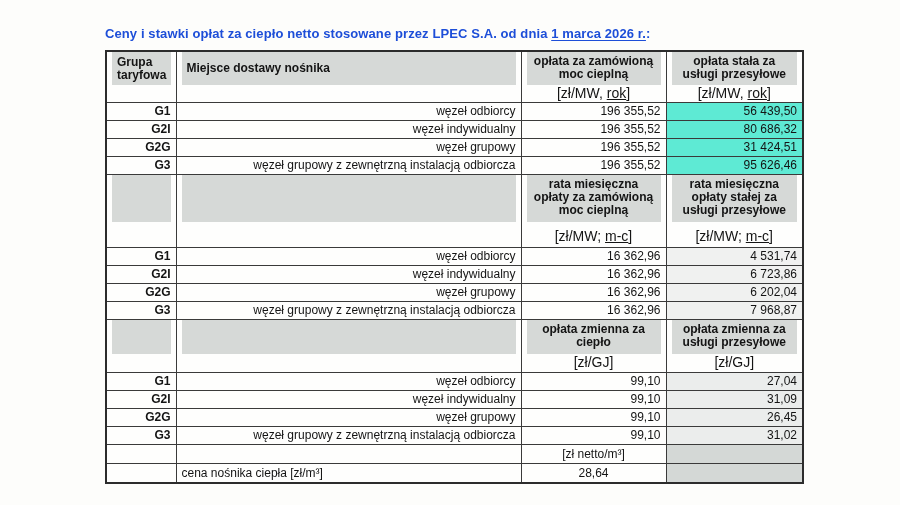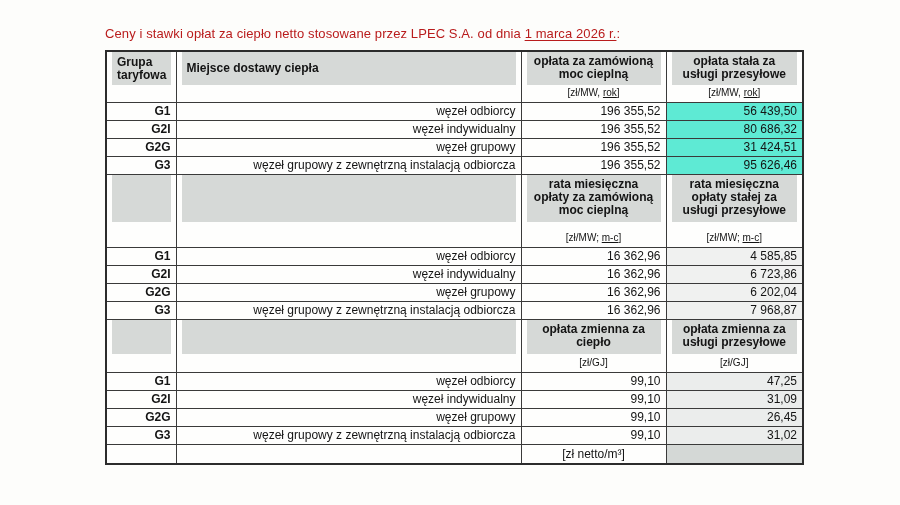--- a/index.html
+++ b/index.html
@@ -12,22 +12,22 @@
   .page {
     position: relative;
     width: 900px; height: 505px;
     background: #fdfdfb;
     overflow: hidden;
   }
   .doc-title {
     position: absolute;
     left: 105px; top: 26px;
     font-size: 13px;
-    font-weight: 400;
-    color: #b91c1c;
+    font-weight: 700;
+    color: #1d4ed8;
     letter-spacing: 0.1px;
     white-space: nowrap;
   }
   .doc-title .u { text-decoration: underline; text-underline-offset: 2px; }
 
   table.tariff {
     position: absolute;
     left: 105px; top: 50px;
     width: 697px;
     border-collapse: collapse;
@@ -67,21 +67,21 @@
     box-sizing: border-box;
   }
   tr.r-ha .band { min-height: 33px; }
   tr.r-hb .band { min-height: 47px; }
   tr.r-hc .band { min-height: 34px; }
   .band.center { text-align: center; }
   .band.left { text-align: left; padding-left: 5px; }
   .band.vmid { display: flex; align-items: center; }
   .unit {
     text-align: center;
-    font-size: 10px;
+    font-size: 14px;
     font-weight: 400;
     padding: 1px 2px 3px;
   }
   .unit .uu { text-decoration: underline; text-underline-offset: 1px; }
 
   
   td.sh-a { background: #5eead4; }
   td.sh-b { background: #f0f1f0; }
   td.sh-c { background: #ebedec; }
   td.sh-d { background: #d4d8d6; }
@@ -107,21 +107,21 @@
 
       <tr class="r-ha">
         <td class="hdr">
           <div class="hcell">
               <div class="band left vmid">Grupa taryfowa</div>
               <div class="unit"></div>
             </div>
         </td>
         <td class="hdr">
           <div class="hcell">
-              <div class="band left vmid">Miejsce dostawy ciepła</div>
+              <div class="band left vmid">Miejsce dostawy nośnika</div>
               <div class="unit"></div>
             </div>
         </td>
         <td class="hdr">
           <div class="hcell">
             <div class="band center">
               <div>opłata za zamówioną</div>
               <div>moc cieplną</div>
             </div>
             <div class="unit"><span>[zł/MW, </span><span class="uu">rok</span><span>]</span></div>
@@ -195,21 +195,21 @@
             </div>
             <div class="unit"><span>[zł/MW; </span><span class="uu">m-c</span><span>]</span></div>
           </div>
         </td>
       </tr>
 
       <tr class="r-data">
         <td class="c-g">G1</td>
         <td class="c-p">węzeł odbiorcy</td>
         <td class="c-v1">16 362,96</td>
-        <td class="c-v2 sh-b">4 585,85</td>
+        <td class="c-v2 sh-b">4 531,74</td>
       </tr>
       <tr class="r-data">
         <td class="c-g">G2I</td>
         <td class="c-p">węzeł indywidualny</td>
         <td class="c-v1">16 362,96</td>
         <td class="c-v2 sh-b">6 723,86</td>
       </tr>
       <tr class="r-data">
         <td class="c-g">G2G</td>
         <td class="c-p">węzeł grupowy</td>
@@ -253,21 +253,21 @@
             </div>
             <div class="unit"><span>[zł/GJ]</span><span class="uu"></span><span></span></div>
           </div>
         </td>
       </tr>
 
       <tr class="r-data">
         <td class="c-g">G1</td>
         <td class="c-p">węzeł odbiorcy</td>
         <td class="c-v1">99,10</td>
-        <td class="c-v2 sh-c">47,25</td>
+        <td class="c-v2 sh-c">27,04</td>
       </tr>
       <tr class="r-data">
         <td class="c-g">G2I</td>
         <td class="c-p">węzeł indywidualny</td>
         <td class="c-v1">99,10</td>
         <td class="c-v2 sh-c">31,09</td>
       </tr>
       <tr class="r-data">
         <td class="c-g">G2G</td>
         <td class="c-p">węzeł grupowy</td>
@@ -280,16 +280,22 @@
         <td class="c-v1">99,10</td>
         <td class="c-v2 sh-c">31,02</td>
       </tr>
 
       <tr class="r-foot">
         <td></td>
         <td></td>
         <td class="c-v1">[zł netto/m³]</td>
         <td class="c-v2 sh-d"></td>
       </tr>
+      <tr class="r-foot">
+        <td></td>
+        <td class="c-p">cena nośnika ciepła [zł/m³]</td>
+        <td class="c-v1">28,64</td>
+        <td class="c-v2 sh-d"></td>
+      </tr>
 
     </tbody>
   </table>
 </div>
 
 </body></html>

